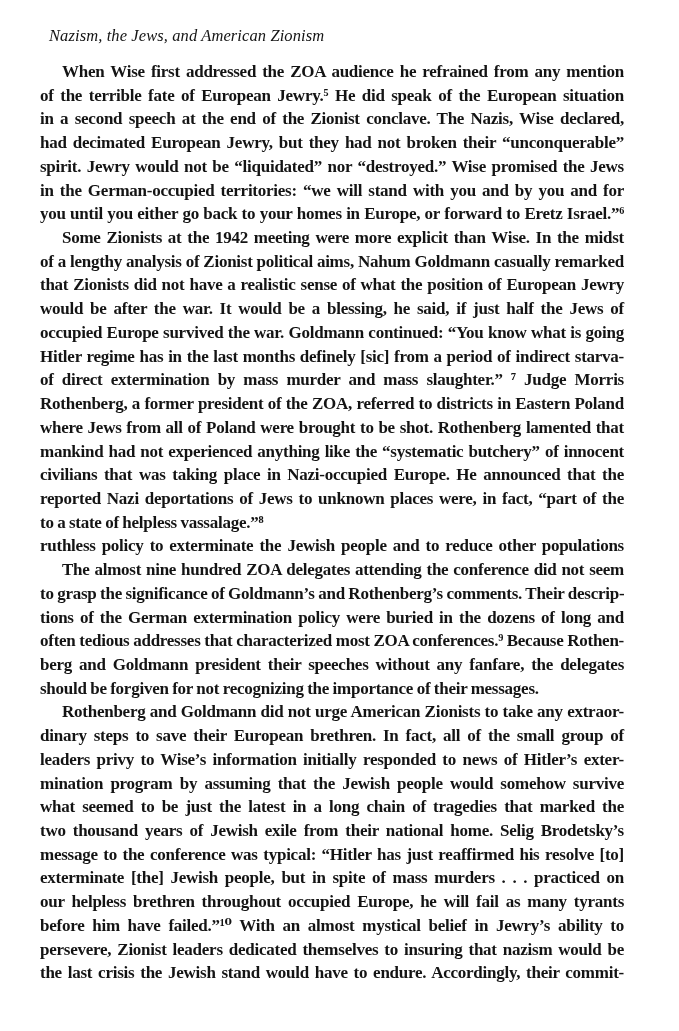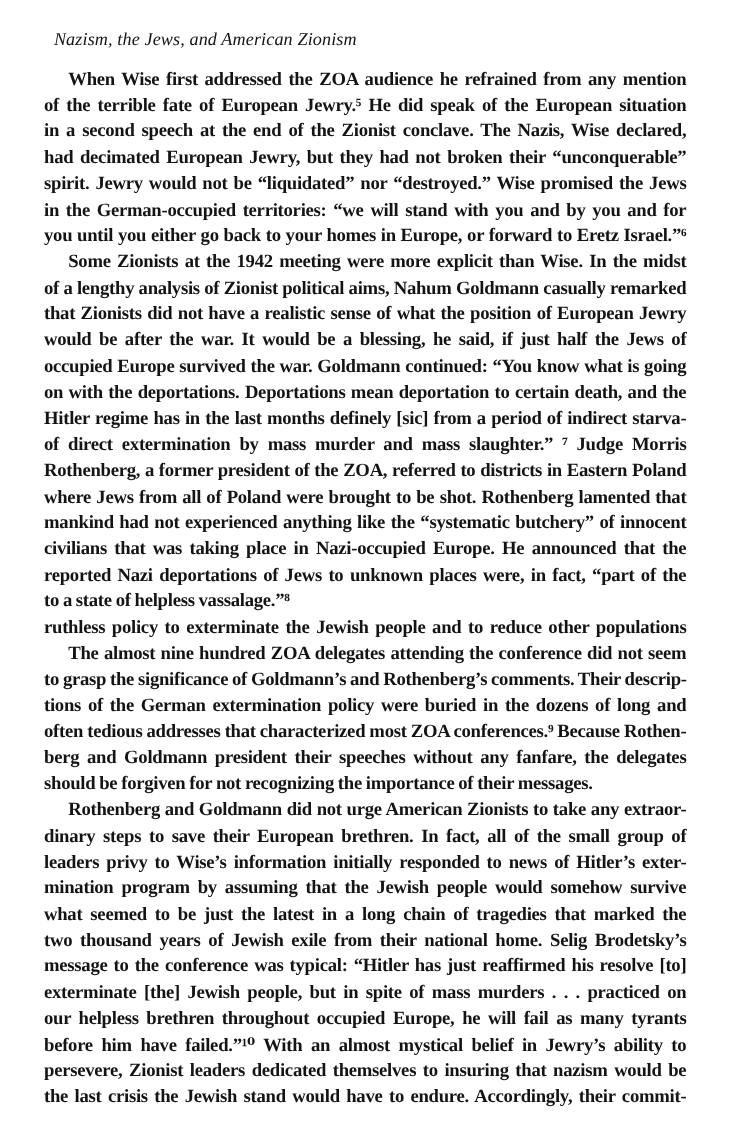--- a/index.html
+++ b/index.html
@@ -73,21 +73,20 @@
     <span class="line">in the German-occupied territories: “we will stand with you and by you and for</span>
     <span class="line">you until you either go back to your homes in Europe, or forward to Eretz Israel.”⁶</span>
   </div>
 
   <div>
     <span class="line indent">Some Zionists at the 1942 meeting were more explicit than Wise. In the midst</span>
     <span class="line">of a lengthy analysis of Zionist political aims, Nahum Goldmann casually remarked</span>
     <span class="line">that Zionists did not have a realistic sense of what the position of European Jewry</span>
     <span class="line">would be after the war. It would be a blessing, he said, if just half the Jews of</span>
     <span class="line">occupied Europe survived the war. Goldmann continued: “You know what is going</span>
-    <span class="line">on with the deportations. Deportations mean deportation to certain death, and the</span>
     <span class="line">Hitler regime has in the last months definely [sic] from a period of indirect starva-</span>
     <span class="line">of direct extermination by mass murder and mass slaughter.” ⁷ Judge Morris</span>
     <span class="line">Rothenberg, a former president of the ZOA, referred to districts in Eastern Poland</span>
     <span class="line">where Jews from all of Poland were brought to be shot. Rothenberg lamented that</span>
     <span class="line">mankind had not experienced anything like the “systematic butchery” of innocent</span>
     <span class="line">civilians that was taking place in Nazi-occupied Europe. He announced that the</span>
     <span class="line">reported Nazi deportations of Jews to unknown places were, in fact, “part of the</span>
     <span class="line last">to a state of helpless vassalage.”⁸</span>
     <span class="line">ruthless policy to exterminate the Jewish people and to reduce other populations</span>
   </div>

